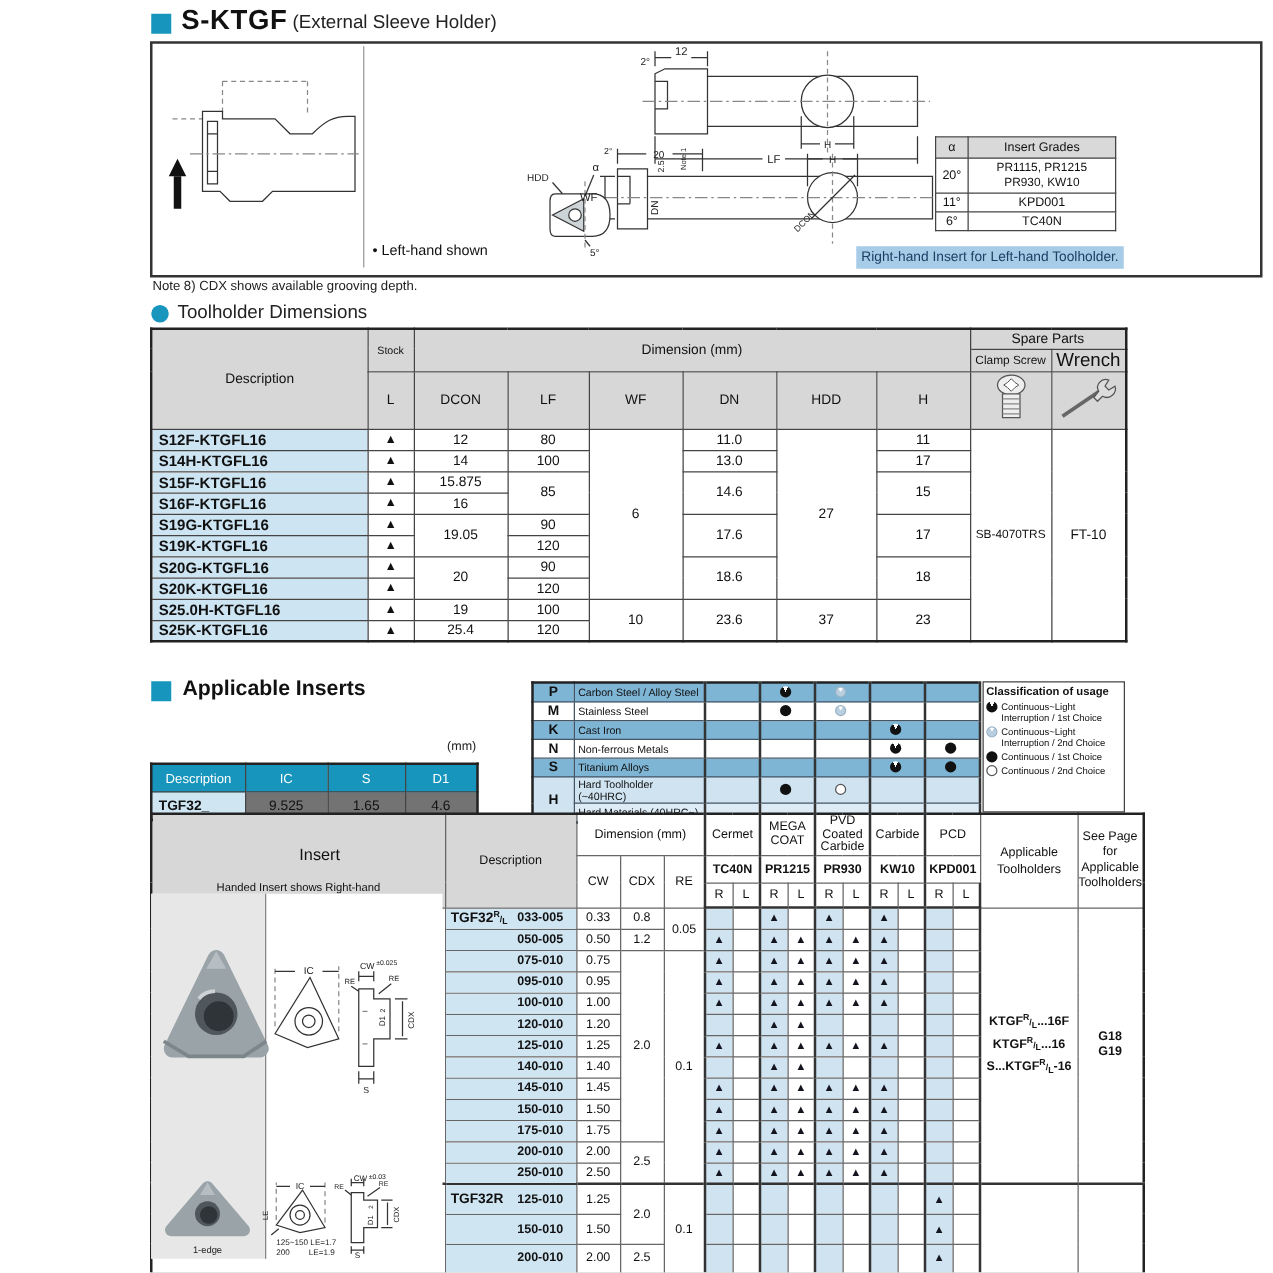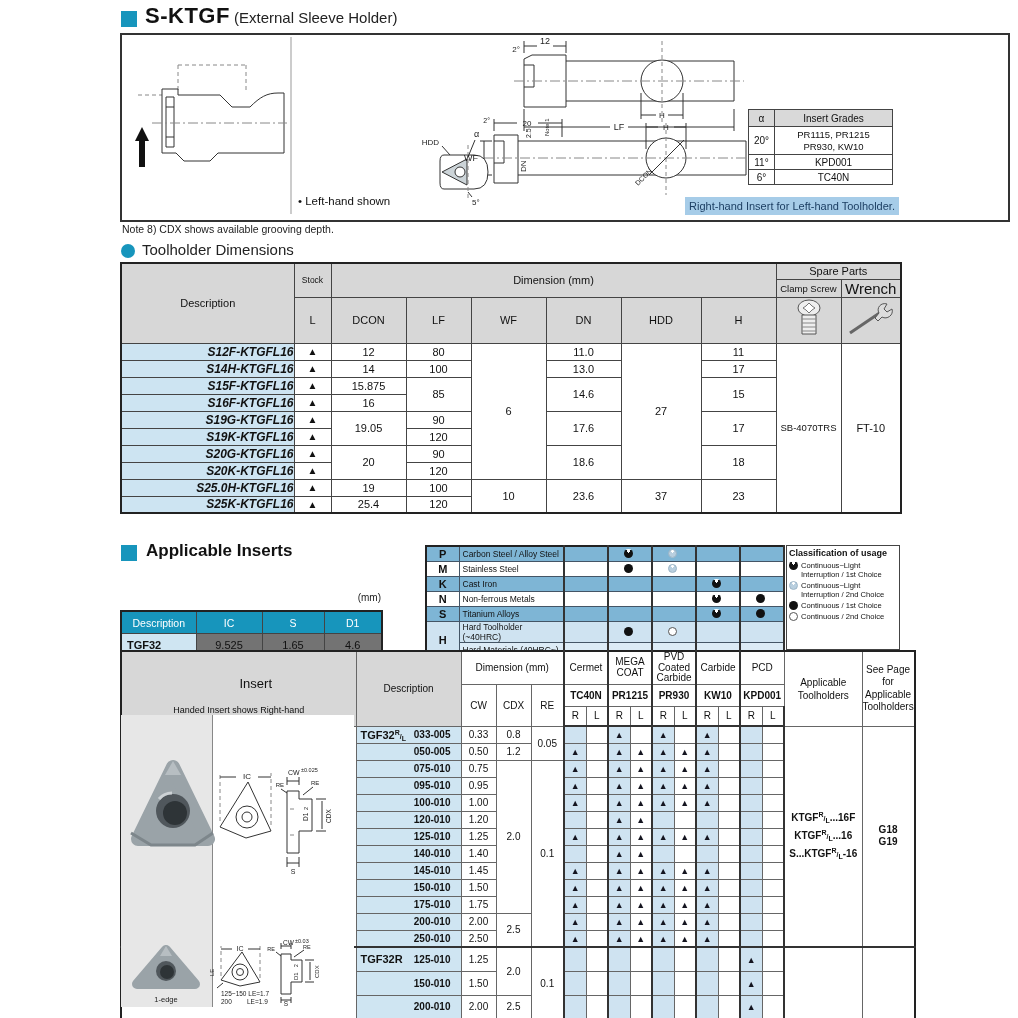--- a/index.html
+++ b/index.html
@@ -24,21 +24,21 @@
   
   .grades-tbl{position:absolute;left:626px;top:74px;border-collapse:collapse;font-size:10px;}
   .grades-tbl td{border:1px solid #444;text-align:center;padding:0 3px;background:#fff;}
   .grades-tbl .gh{background:#d9d9d9;font-size:10px;}
   .grades-tbl .g2{font-size:9.5px;line-height:1.2;}
   
   .th-tbl{position:absolute;left:120px;top:262px;border-collapse:collapse;table-layout:fixed;}
   .th-tbl td{border:1px solid #444;text-align:center;font-size:11px;padding:0;overflow:hidden;}
   .th-tbl .hd{background:#d7d7d7;}
   .th-tbl .small-hd{font-size:8.5px;}
-  .th-tbl .desc{background:#cde4f2;text-align:right;font-weight:bold;font-size:12px;padding-left:5px;font-style:italic;}
+  .th-tbl .desc{background:#cde4f2;text-align:left;font-weight:bold;font-size:12px;padding-left:5px;}
   .th-tbl .stock{font-size:10px;}
   .th-tbl .sm{font-size:9.5px;}
   .outer{border:2px solid #222 !important;}
   
   .mm{position:absolute;left:120px;top:592px;width:261px;text-align:right;font-size:10px;color:#222;}
   .dim-tbl{position:absolute;left:120px;top:610px;border-collapse:collapse;table-layout:fixed;}
   .dim-tbl td{border:1px solid #444;height:19px;text-align:center;font-size:11px;background:#737373;}
   .dim-tbl .dh{background:#1795bc;color:#fff;font-size:10.5px;}
   .dim-tbl .dd{background:#cfe5f2;font-weight:bold;text-align:left;padding-left:5px;}
   

